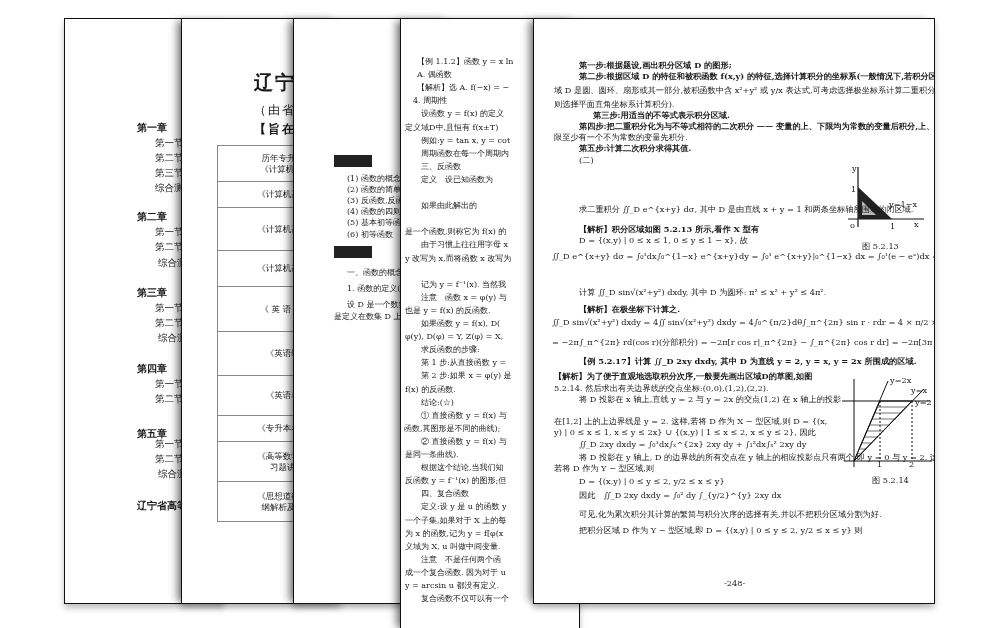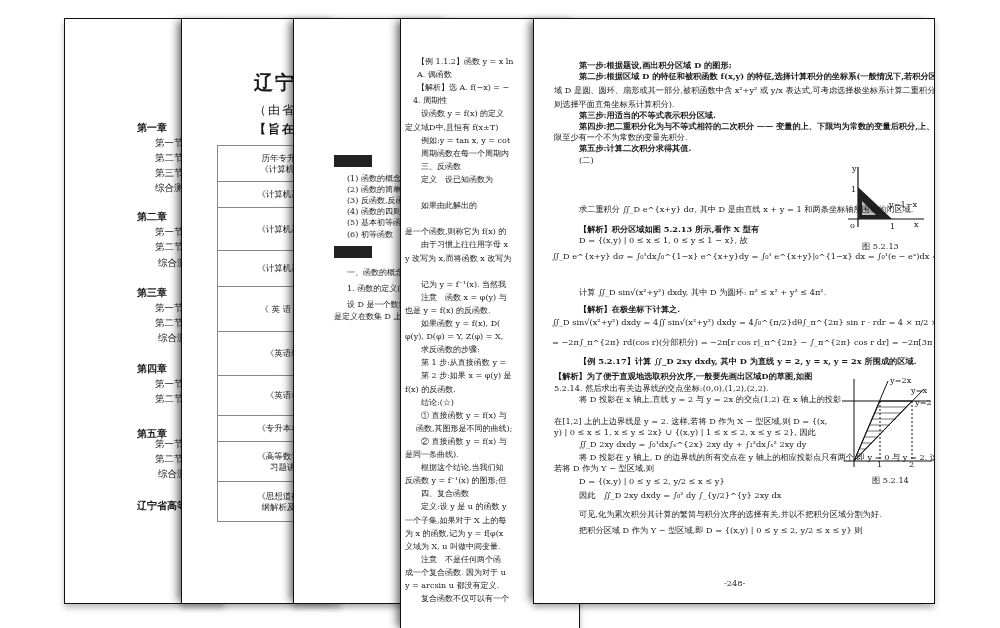--- a/index.html
+++ b/index.html
@@ -142,21 +142,21 @@
     <div class="t small" style="left: 20px; top: 272.8px;">注意　函数 x = φ(y) 与</div>
     <div class="t small" style="left: 4px; top: 285.9px;">也是 y = f(x) 的反函数.</div>
     <div class="t small" style="left: 20px; top: 299px;">如果函数 y = f(x), D(</div>
     <div class="t small" style="left: 4px; top: 312.1px;">φ(y), D(φ) = Y, Z(φ) = X,</div>
     <div class="t small" style="left: 20px; top: 325.2px;">求反函数的步骤:</div>
     <div class="t small" style="left: 20px; top: 338.3px;">第 1 步:从直接函数 y =</div>
     <div class="t small" style="left: 20px; top: 351.4px;">第 2 步:如果 x = φ(y) 是</div>
     <div class="t small" style="left: 4px; top: 364.5px;">f(x) 的反函数.</div>
     <div class="t small" style="left: 20px; top: 377.6px;">结论:(☆)</div>
     <div class="t small" style="left: 20px; top: 390.7px;">① 直接函数 y = f(x) 与</div>
-    <div class="t small" style="left: 15px; top: 403.8px;">函数,其图形是不同的曲线);</div>
+    <div class="t small" style="left: 3px; top: 403.8px;">函数,其图形是不同的曲线);</div>
     <div class="t small" style="left: 20px; top: 416.9px;">② 直接函数 y = f(x) 与</div>
     <div class="t small" style="left: 4px; top: 430px;">是同一条曲线).</div>
     <div class="t small" style="left: 20px; top: 443.1px;">根据这个结论,当我们知</div>
     <div class="t small" style="left: 4px; top: 456.2px;">反函数 y = f⁻¹(x) 的图形;但</div>
     <div class="t small" style="left: 20px; top: 469.3px; text-align: center;">四、复合函数</div>
     <div class="t small" style="left: 20px; top: 482.4px;">定义:设 y 是 u 的函数 y</div>
     <div class="t small" style="left: 4px; top: 495.5px;">一个子集,如果对于 X 上的每</div>
     <div class="t small" style="left: 4px; top: 508.6px;">为 x 的函数,记为 y = f[φ(x</div>
     <div class="t small" style="left: 4px; top: 521.7px;">义域为 X, u 叫做中间变量.</div>
     <div class="t small" style="left: 20px; top: 534.8px;">注意　不是任何两个函</div>
@@ -206,21 +206,21 @@
   <div class="t small" style="left:381px;top:378px">y=2</div>
   <div class="t small" style="left:343px;top:440px">1</div>
   <div class="t small" style="left:375px;top:440px">2</div>
   <div class="t small" style="left:338px;top:456px">图 5.2.14</div>
 
   <div class="t pagenum" style="left:190px;top:559px">-248-</div>
 <div class="t bold" style="left: 45px; top: 41px;">第一步:根据题设,画出积分区域 D 的图形;</div>
     <div class="t bold" style="left: 45px; top: 52px;">第二步:根据区域 D 的特征和被积函数 f(x,y) 的特征,选择计算积分的坐标系(一般情况下,若积分区</div>
     <div class="t" style="left: 20px; top: 66px;">域 D 是圆、圆环、扇形或其一部分,被积函数中含 x²+y² 或 y/x 表达式,可考虑选择极坐标系计算二重积分,否</div>
     <div class="t" style="left: 20px; top: 80px;">则选择平面直角坐标系计算积分).</div>
-    <div class="t bold" style="left: 45px; top: 91px;">第三步:用适当的不等式表示积分区域.</div>
+    <div class="t bold" style="left: 59px; top: 91px;">第三步:用适当的不等式表示积分区域.</div>
     <div class="t bold" style="left: 45px; top: 102px;">第四步:把二重积分化为与不等式相符的二次积分 —— 变量的上、下限均为常数的变量后积分,上、下</div>
     <div class="t" style="left: 20px; top: 113px;">限至少有一个不为常数的变量先积分.</div>
     <div class="t bold" style="left: 45px; top: 124px;">第五步:计算二次积分求得其值.</div>
     <div class="t" style="left: 45px; top: 136px;">(二)</div>
     <div class="t" style="left: 45px; top: 185px;">求二重积分 ∬_D e^{x+y} dσ, 其中 D 是由直线 x + y = 1 和两条坐标轴所围城的闭区域.</div>
     <div class="t bold" style="left: 45px; top: 205px;">【解析】积分区域如图 5.2.13 所示,看作 X 型有</div>
     <div class="t" style="left: 45px; top: 216px;">D = {(x,y) | 0 ≤ x ≤ 1, 0 ≤ y ≤ 1 − x}, 故</div>
     <div class="t" style="left: 18px; top: 232px;">∬_D e^{x+y} dσ = ∫₀¹dx∫₀^{1−x} e^{x+y}dy = ∫₀¹ e^{x+y}|₀^{1−x} dx = ∫₀¹(e − eˣ)dx = (ex − eˣ)|₀¹ = 1.</div>
     <div class="t" style="left: 45px; top: 268px;">计算 ∬_D sin√(x²+y²) dxdy, 其中 D 为圆环: π² ≤ x² + y² ≤ 4π².</div>
     <div class="t bold" style="left: 45px; top: 285px;">【解析】在极坐标下计算之.</div>

